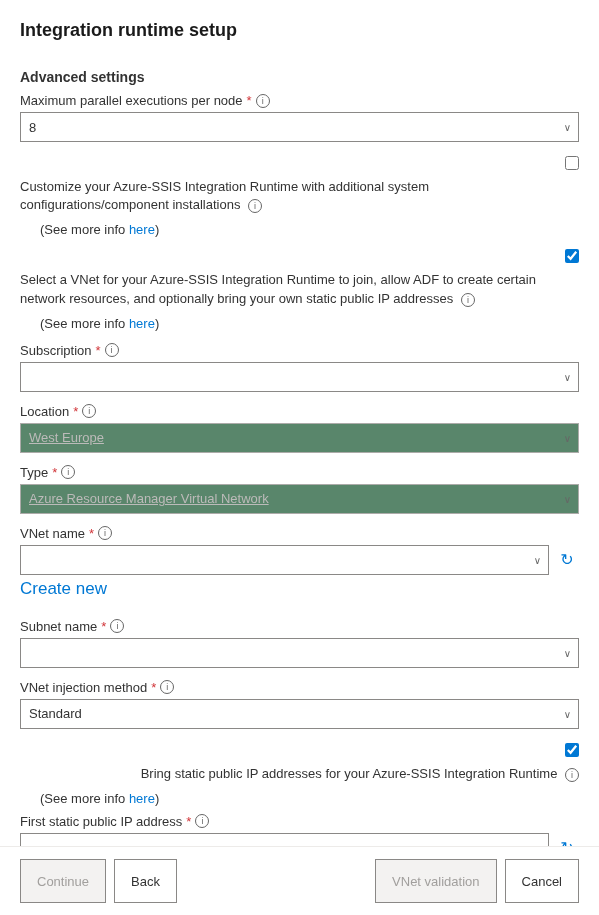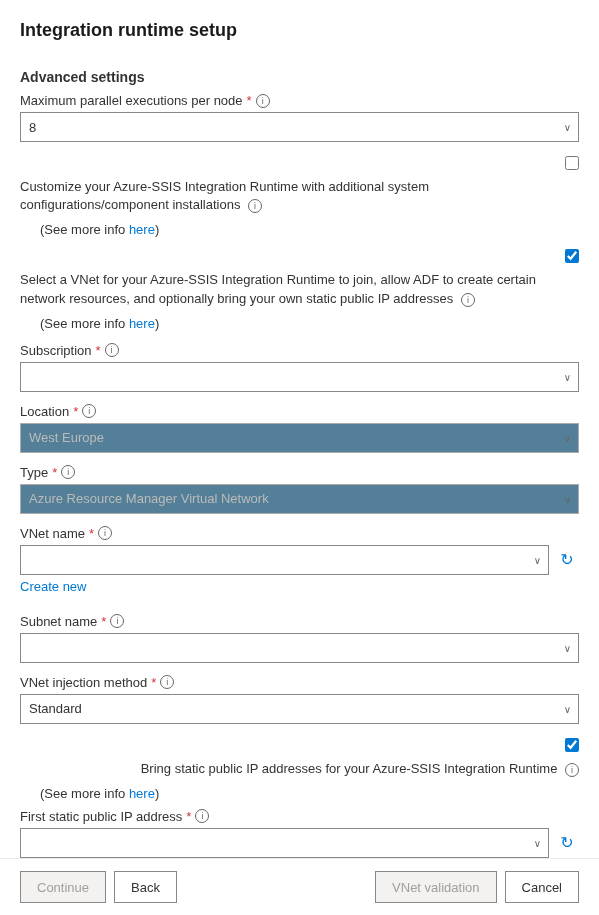--- a/index.html
+++ b/index.html
@@ -59,23 +59,24 @@
       border: 1px solid #8a8886;
       padding: 4px 28px 4px 8px;
       font-size: 13px;
       color: #333;
       background: #fff;
       appearance: none;
       cursor: pointer;
       outline: none;
     }
     .select-field:disabled {
-      background: #0c4a6e;
+      background: #14532d;
       color: #a19f9d;
       cursor: default;
+      text-decoration: underline;
     }
     .select-arrow {
       position: absolute;
       right: 8px;
       top: 50%;
       transform: translateY(-50%);
       pointer-events: none;
       color: #666;
       font-size: 10px;
     }
@@ -126,21 +127,21 @@
       font-size: 13px;
       color: #333;
     }
     .link {
       color: #0078d4;
       text-decoration: none;
       cursor: pointer;
     }
     .create-new {
       color: #0078d4;
-      font-size: 13px;
+      font-size: 17px;
       cursor: pointer;
       display: inline-block;
       margin-top: 4px;
       margin-bottom: 8px;
     }
     .field-group {
       margin-bottom: 12px;
     }
     .footer {
       position: fixed;
@@ -148,21 +149,21 @@
       left: 0;
       width: 599px;
       background: #fff;
       border-top: 1px solid #edebe9;
       padding: 12px 20px;
       display: flex;
       align-items: center;
       gap: 8px;
     }
     .btn {
-      height: 32px;
+      height: 44px;
       padding: 8px 16px;
       font-size: 13px;
       cursor: pointer;
       border: 1px solid #8a8886;
       background: #fff;
       color: #333;
     }
     .btn:disabled {
       color: #a19f9d;
       cursor: default;

